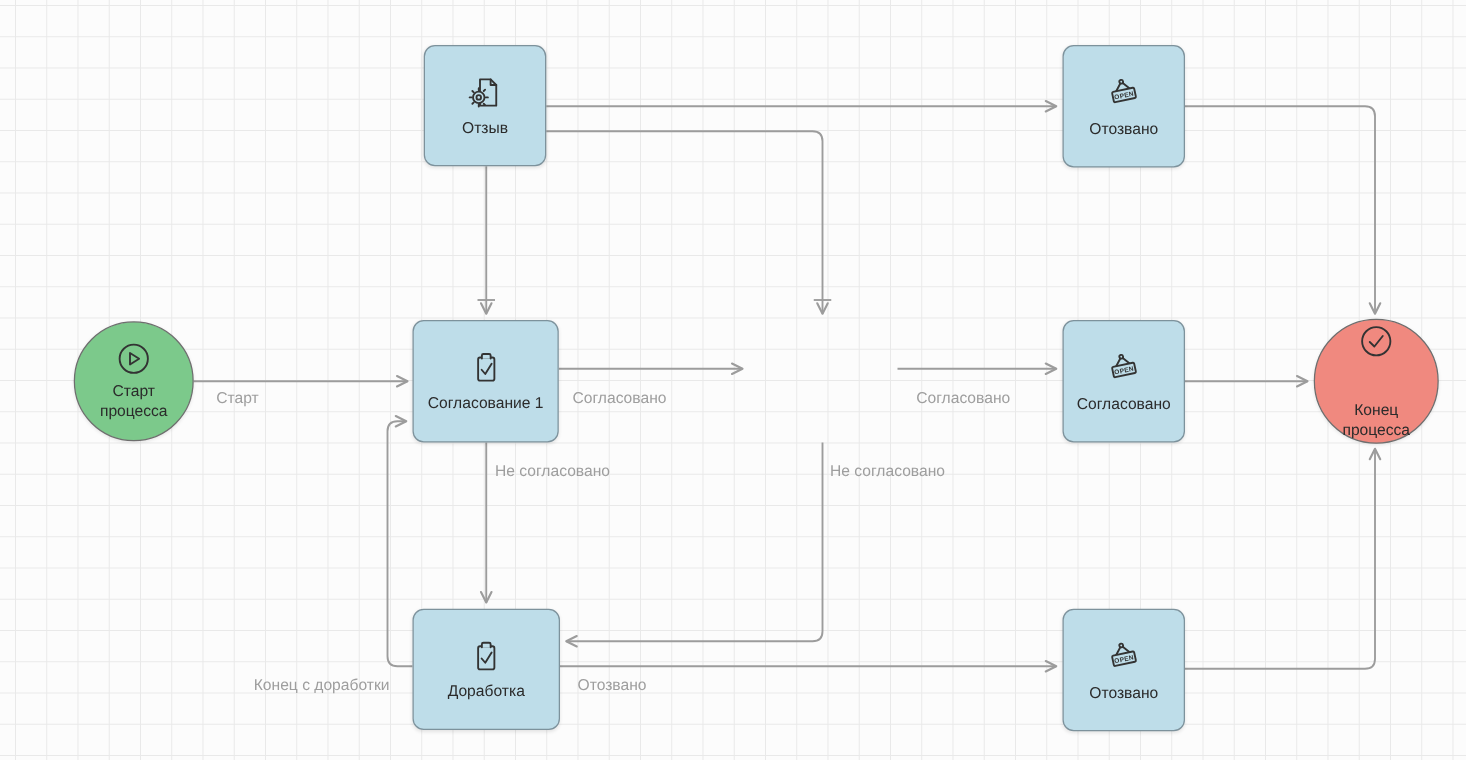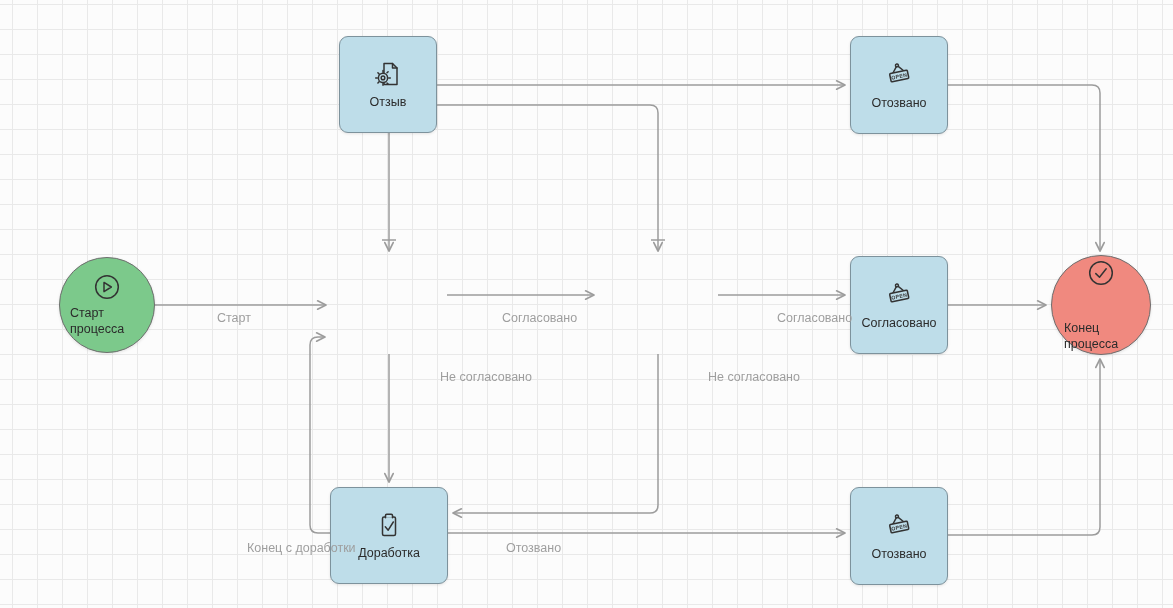--- a/index.html
+++ b/index.html
@@ -25,28 +25,27 @@
     border:1px solid var(--node-border,#7d929c);
     border-radius:9px;
     box-shadow: 0 1px 3px rgba(0,0,0,0.10);
   }
   .circle { border-radius:50%; border:1px solid var(--circle-border,#6e6e6e); box-shadow: 0 1px 3px rgba(0,0,0,0.10); }
   .start-ev { background: var(--start-fill,#7cc98b); }
   .end-ev   { background: var(--end-fill,#f0897f); gap: 33px; }
 
   .nlabel {
     font-size:12.5px; color: var(--node-label-text,#2b2b2b);
-    line-height:1.25; white-space:nowrap;
+    text-align:center; line-height:1.25; white-space:nowrap;
   }
   .circle .nlabel { white-space:normal; width:74px; }
 
   .elabel {
     position:absolute; font-size:12.5px; color: var(--edge-label-text,#9e9e9e);
     white-space:nowrap;
-    margin-left:44px;
   }
 
   .icon { display:block; line-height:0; }
   .icon .st {
     stroke: var(--icon-stroke,#333); fill:none; stroke-width:1.5;
     stroke-linecap:round; stroke-linejoin:round;
   }
   .icon .fill-bg { fill: var(--node-fill,#bedde9); }
   .icon text {
     fill: var(--icon-stroke,#333); stroke:none; font-weight:700;
@@ -98,20 +97,30 @@
         <path class="st" d="M12,4.5 H20.5 L25,9 V25.5 H12 Z"></path>
         <path class="st" d="M20.5,4.5 V9 H25"></path>
         <circle class="st fill-bg" cx="11" cy="18.9" r="4.6"></circle>
         <path class="st" d="M11,13.2 V11.6 M11,24.6 V26.2 M5.3,18.9 H3.7 M16.7,18.9 H18.3 M7,14.9 L5.9,13.8 M15,24 L16.1,25.1 M7,22.9 L5.9,24 M15,13.8 L16.1,12.7"></path>
         <circle class="st" cx="11" cy="18.9" r="1.8"></circle>
       </svg>
     </span>
     <span class="nlabel">Отзыв</span>
   </div>
 
+  <div class="node box" style="left:330px;top:256px;width:117px;height:98px">
+    <span class="icon">
+      <svg width="32" height="32" viewBox="0 0 32 32">
+        <rect class="st" x="9.5" y="7" width="13" height="18.5" rx="1.5"></rect>
+        <path class="st fill-bg" d="M12.5,7.8 V5.4 Q12.5,4.2 13.7,4.2 H18.3 Q19.5,4.2 19.5,5.4 V7.8"></path>
+        <path class="st" d="M12.3,16.8 L15.2,20.2 L20.3,12"></path>
+      </svg>
+    </span>
+    <span class="nlabel">Согласование 1</span>
+  </div>
 
 
   <div class="node box" style="left:850px;top:36px;width:98px;height:98px">
     <span class="icon">
       <svg width="34" height="34" viewBox="0 0 34 34">
         <g transform="rotate(-12 17 17)">
           <circle class="st" cx="17" cy="7.2" r="1.5"></circle>
           <path class="st" d="M16,8.4 L11.5,13.8 M18,8.4 L22.5,13.8"></path>
           <rect class="st fill-bg" x="8" y="13.8" width="18" height="8.4" rx="1"></rect>
           <text x="17" y="20.1" text-anchor="middle" font-size="5.2">OPEN</text>

